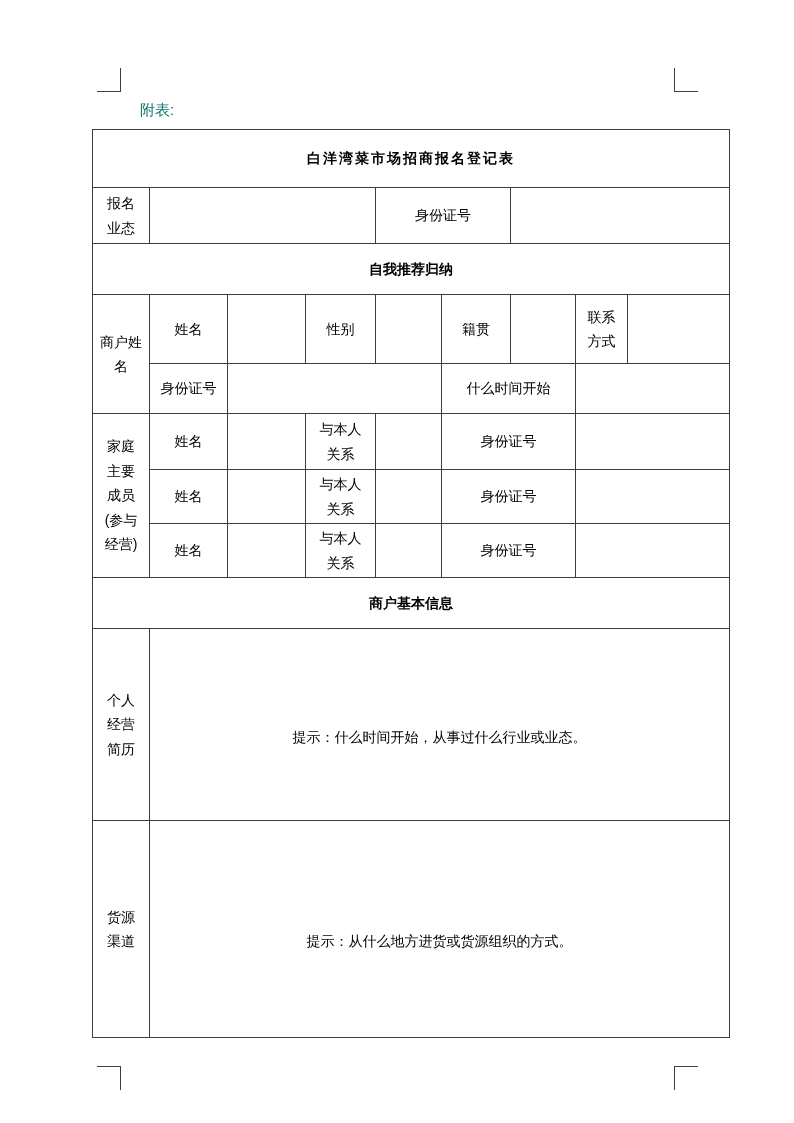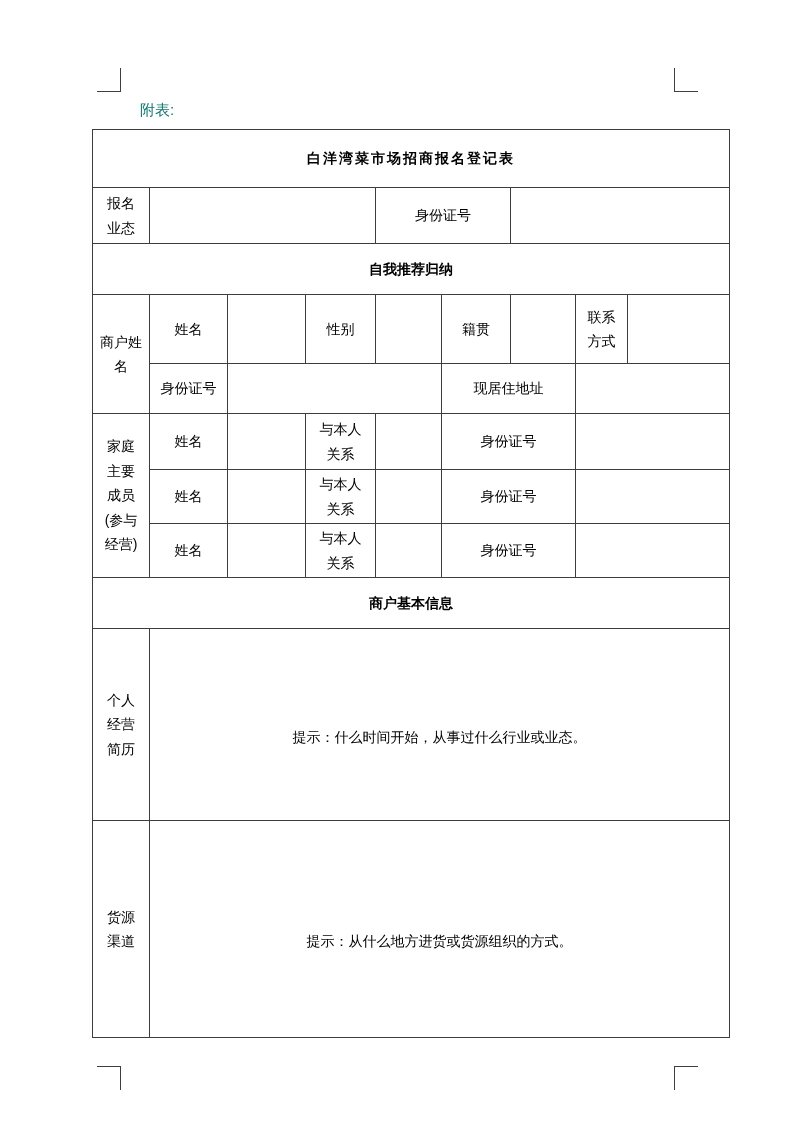--- a/index.html
+++ b/index.html
@@ -96,21 +96,21 @@
     <td>籍贯</td>
     <td class="blank-cell"></td>
     <td>联系
 方式</td>
     <td class="blank-cell"></td>
   </tr>
 
   <tr style="height:50px">
     <td>身份证号</td>
     <td colspan="3" class="blank-cell"></td>
-    <td colspan="2">现居住地址</td>
+    <td colspan="2">什么时间开始</td>
     <td colspan="2" class="blank-cell"></td>
   </tr>
 
   <tr style="height:56px">
     <td rowspan="3">家庭
 主要
 成员
 (参与
 经营)</td>
     <td>姓名</td>

